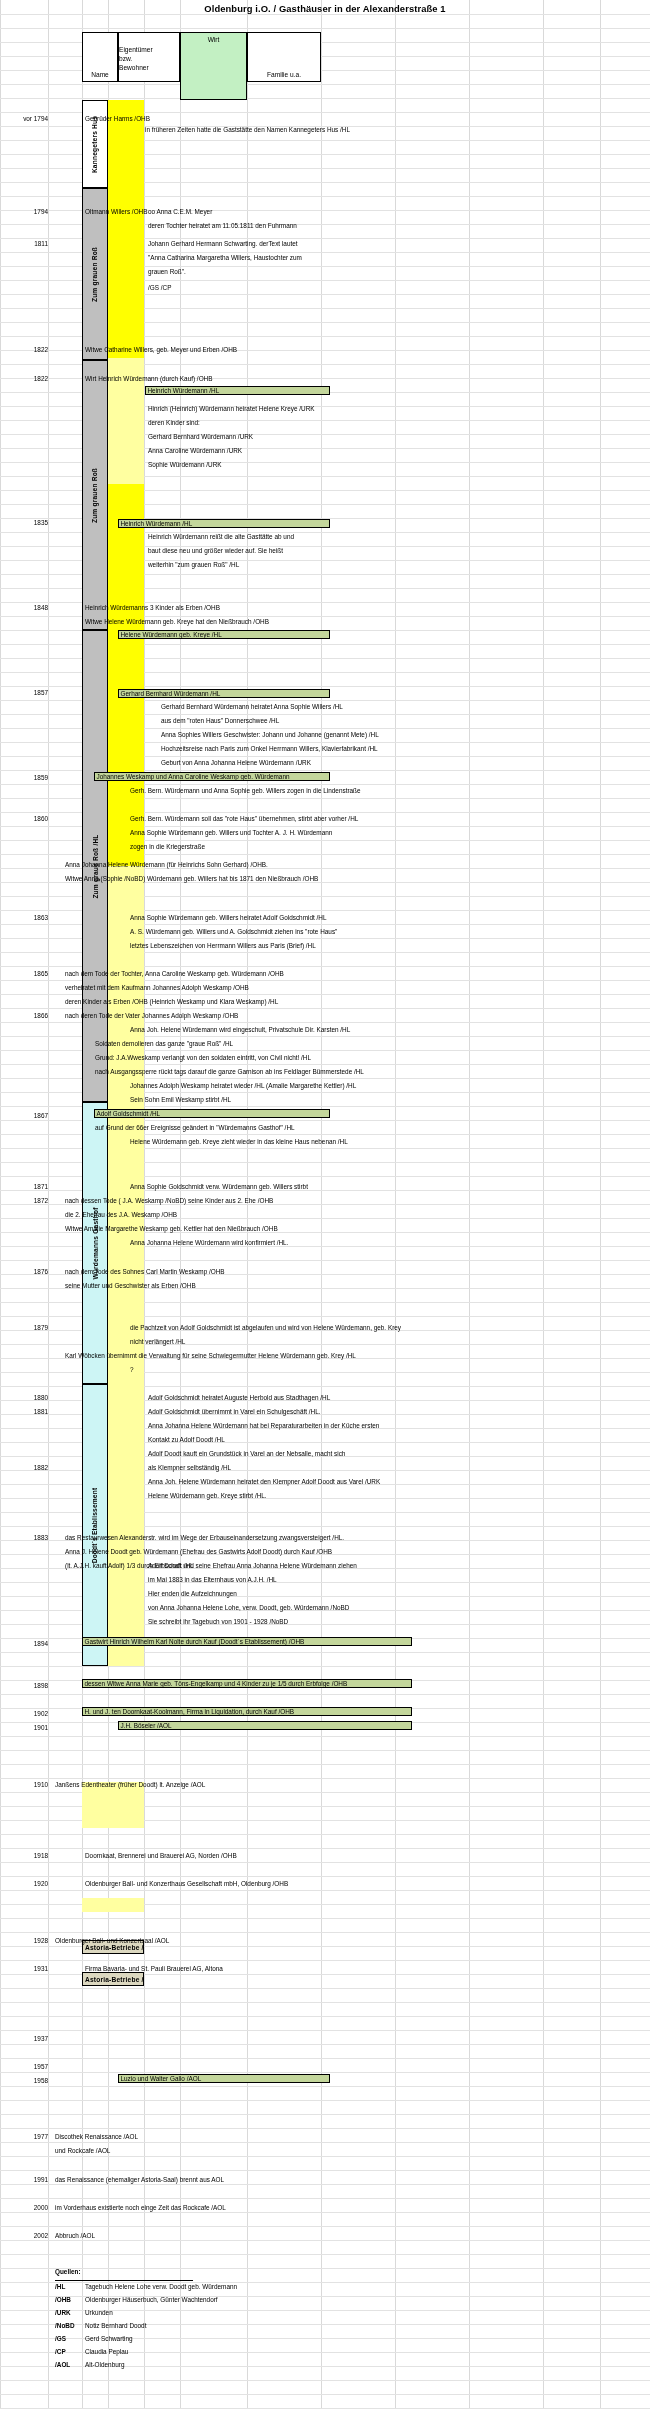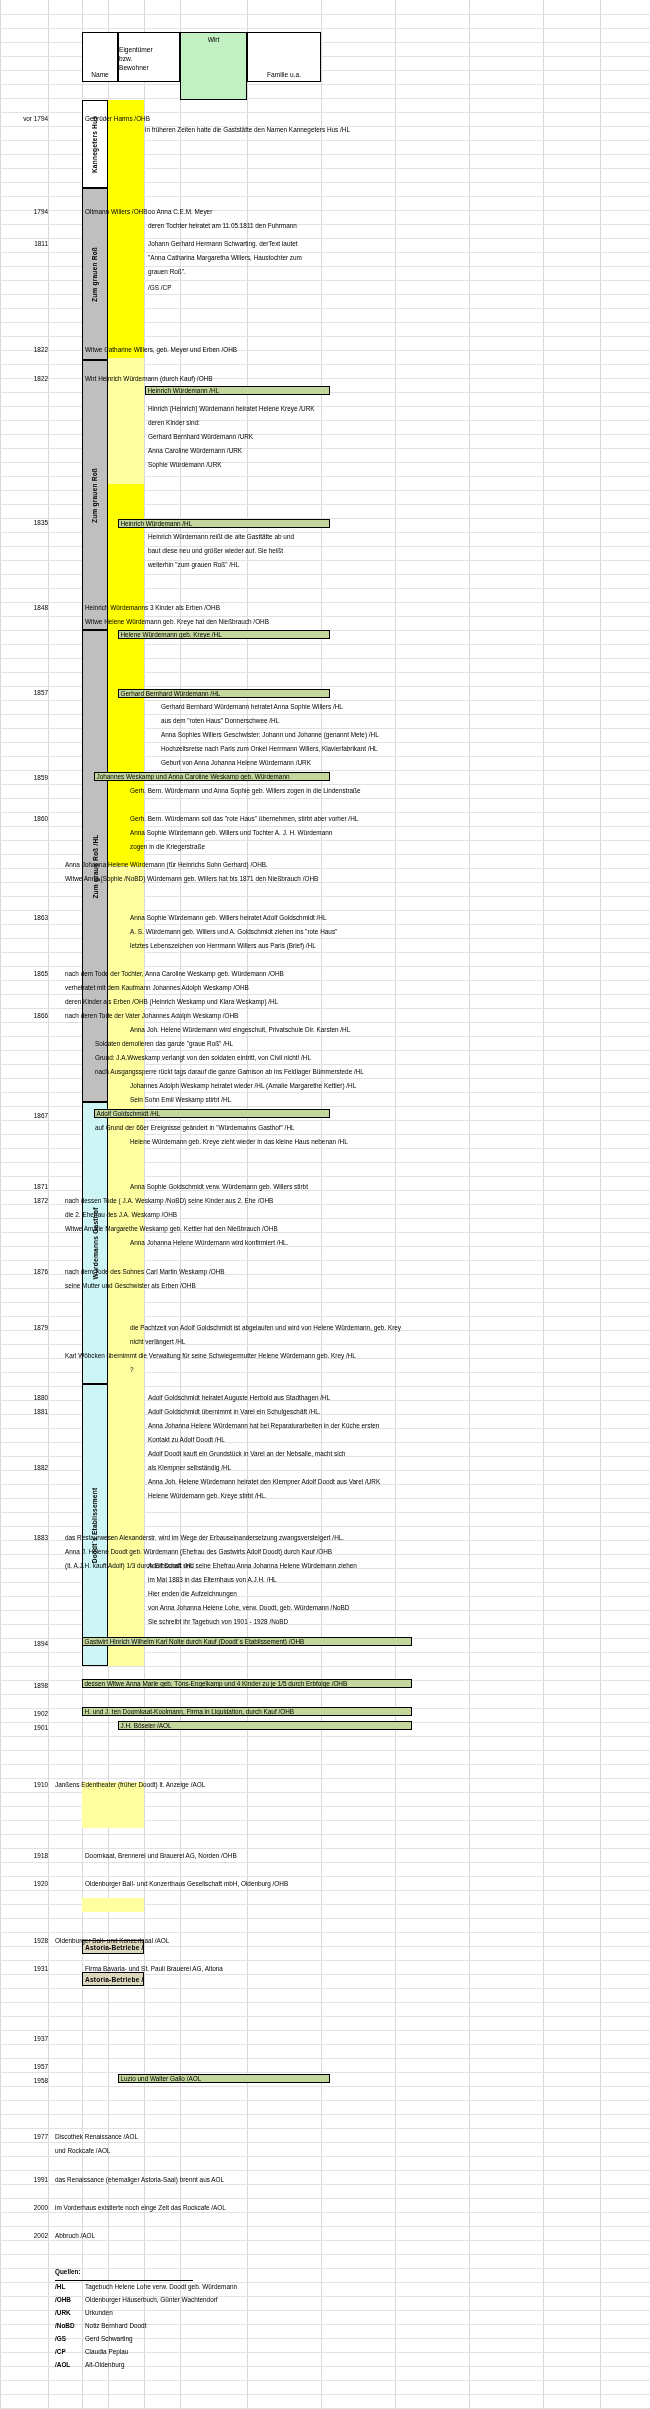--- a/index.html
+++ b/index.html
@@ -286,20 +286,21 @@
       <div class="hline" style="top: 2310px;"></div>
       <div class="hline" style="top: 2324px;"></div>
       <div class="hline" style="top: 2338px;"></div>
       <div class="hline" style="top: 2352px;"></div>
       <div class="hline" style="top: 2366px;"></div>
       <div class="hline" style="top: 2380px;"></div>
       <div class="hline" style="top: 2394px;"></div>
       <div class="hline" style="top: 2408px;"></div>
     </div>
 
+  <div class="title">Oldenburg i.O. / Gasthäuser in der Alexanderstraße 1</div>
 
   <div class="hdrbox name" style="left:82px;top:32px;width:36px;height:50px;padding-bottom:2px;">
     <span>Name</span>
   </div>
   <div class="hdrbox multi" style="left:118px;top:32px;width:62px;height:50px;flex-direction:column;">
     <span>Eigentümer</span>
     <span>bzw.</span>
     <span>Bewohner</span>
   </div>
   <div class="hdrbox green" style="left:180px;top:32px;width:67px;height:68px;">

